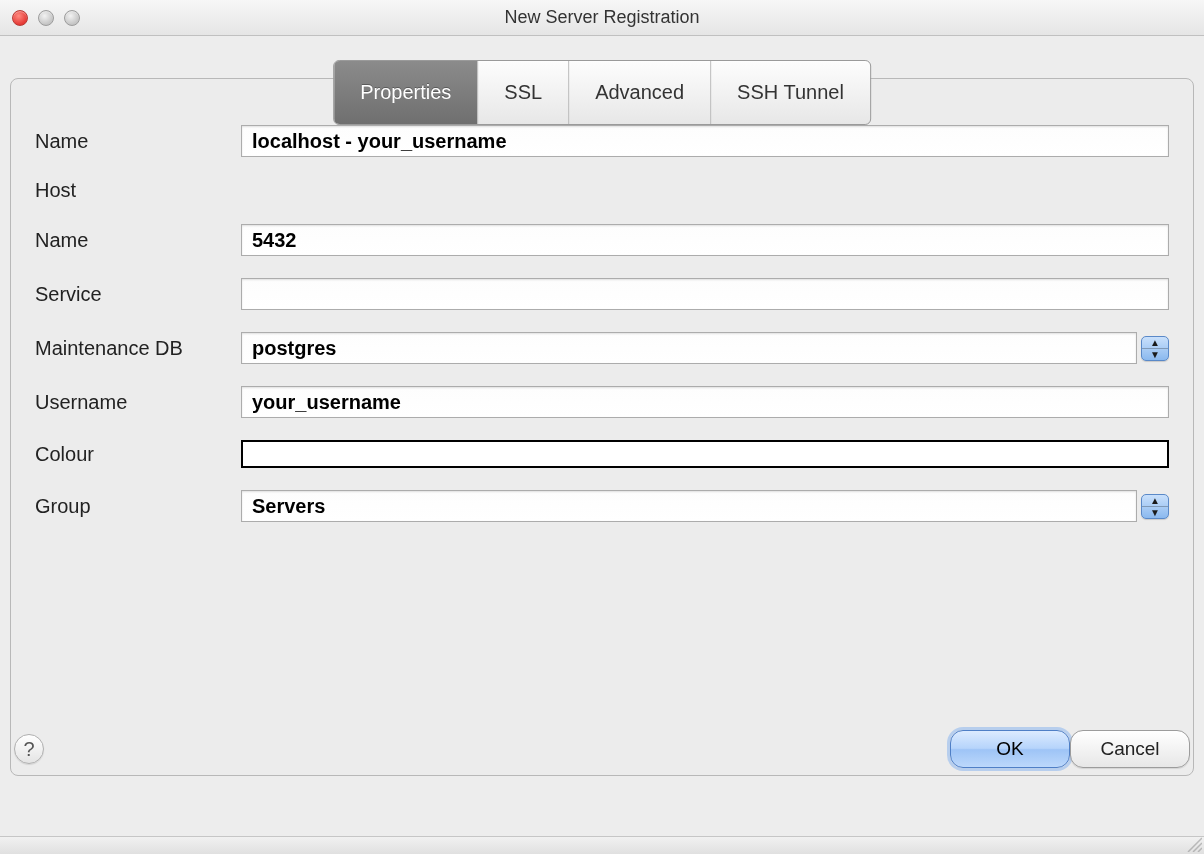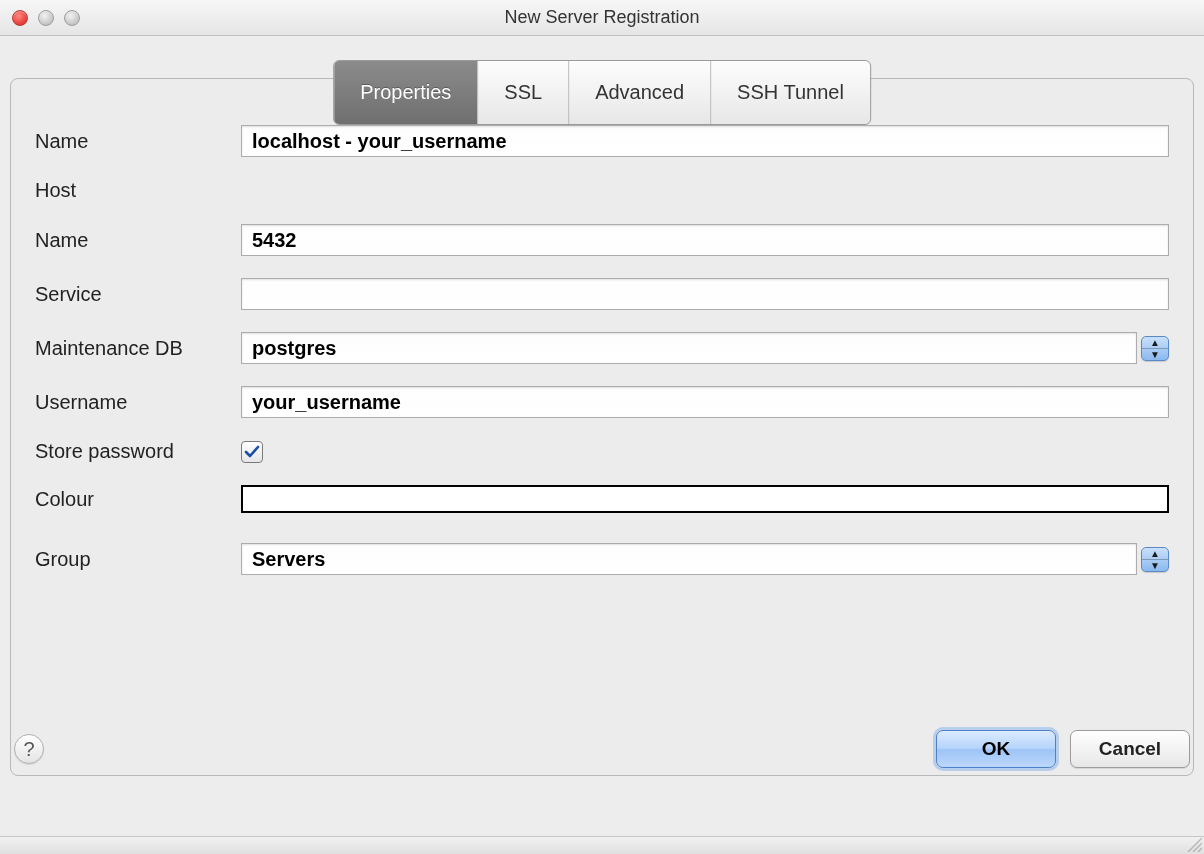--- a/index.html
+++ b/index.html
@@ -167,30 +167,28 @@
   background: linear-gradient(to bottom,#ffffff,#e4e4e4);
   display: flex; align-items:center; justify-content:center;
   font-size: 20px;
   color: #555;
   box-shadow: 0 1px 1px rgba(0,0,0,0.1);
 }
 .spacer { flex: 1; }
 .btn {
   min-width: 120px;
   height: 38px;
-  margin-left: 14px;
-  border-radius: 7px;
+  border-radius: 13px;
   font-size: 19px;
   display: flex;
   align-items: center;
   justify-content: center;
   border: 1px solid #9c9c9c;
   background: linear-gradient(to bottom,#ffffff,#e7e7e7);
   box-shadow: 0 1px 1px rgba(0,0,0,0.1);
-  font-weight: bold;
 }
 .btn.primary {
   border: 1px solid #4f7fc6;
   background: linear-gradient(to bottom,#dcebff 0%, #b6d4fb 48%, #9ec4f6 52%, #bcd8fb 100%);
   box-shadow: 0 0 0 3px rgba(120,170,240,0.45);
   color: #000;
 }
 .resize-grip {
   position: absolute;
   right: 2px; bottom: 2px;
@@ -265,39 +263,29 @@
     </div>
 
     <div class="form-row">
       <div class="label">Username</div>
       <div class="field-wrap">
         <input type="text" value="your_username" style="">
       </div>
     </div>
 
 
-    <div class="form-row">
-      <div class="label">Store password</div>
-      <div class="field-wrap">
-        <div class="checkbox">
-          <svg viewBox="0 0 16 16">
-              <path d="M2 8 L6 12 L14 3" stroke="#1850a8" stroke-width="2.6" fill="none" stroke-linecap="round" stroke-linejoin="round"></path>
-            </svg>
-        </div>
-      </div>
-    </div>
 
     <div class="form-row">
       <div class="label">Colour</div>
       <div class="field-wrap">
         <div class="colour-swatch"></div>
       </div>
     </div>
 
-    <div class="form-row" style="margin-top:30px;">
+    <div class="form-row" style="margin-top:22px;">
       <div class="label">Group</div>
       <div class="field-wrap combo">
         <input type="text" class="combo-input" value="Servers" style="">
         <div class="stepper">
           <div class="up">▲</div>
           <div class="down">▼</div>
         </div>
       </div>
     </div>
 

